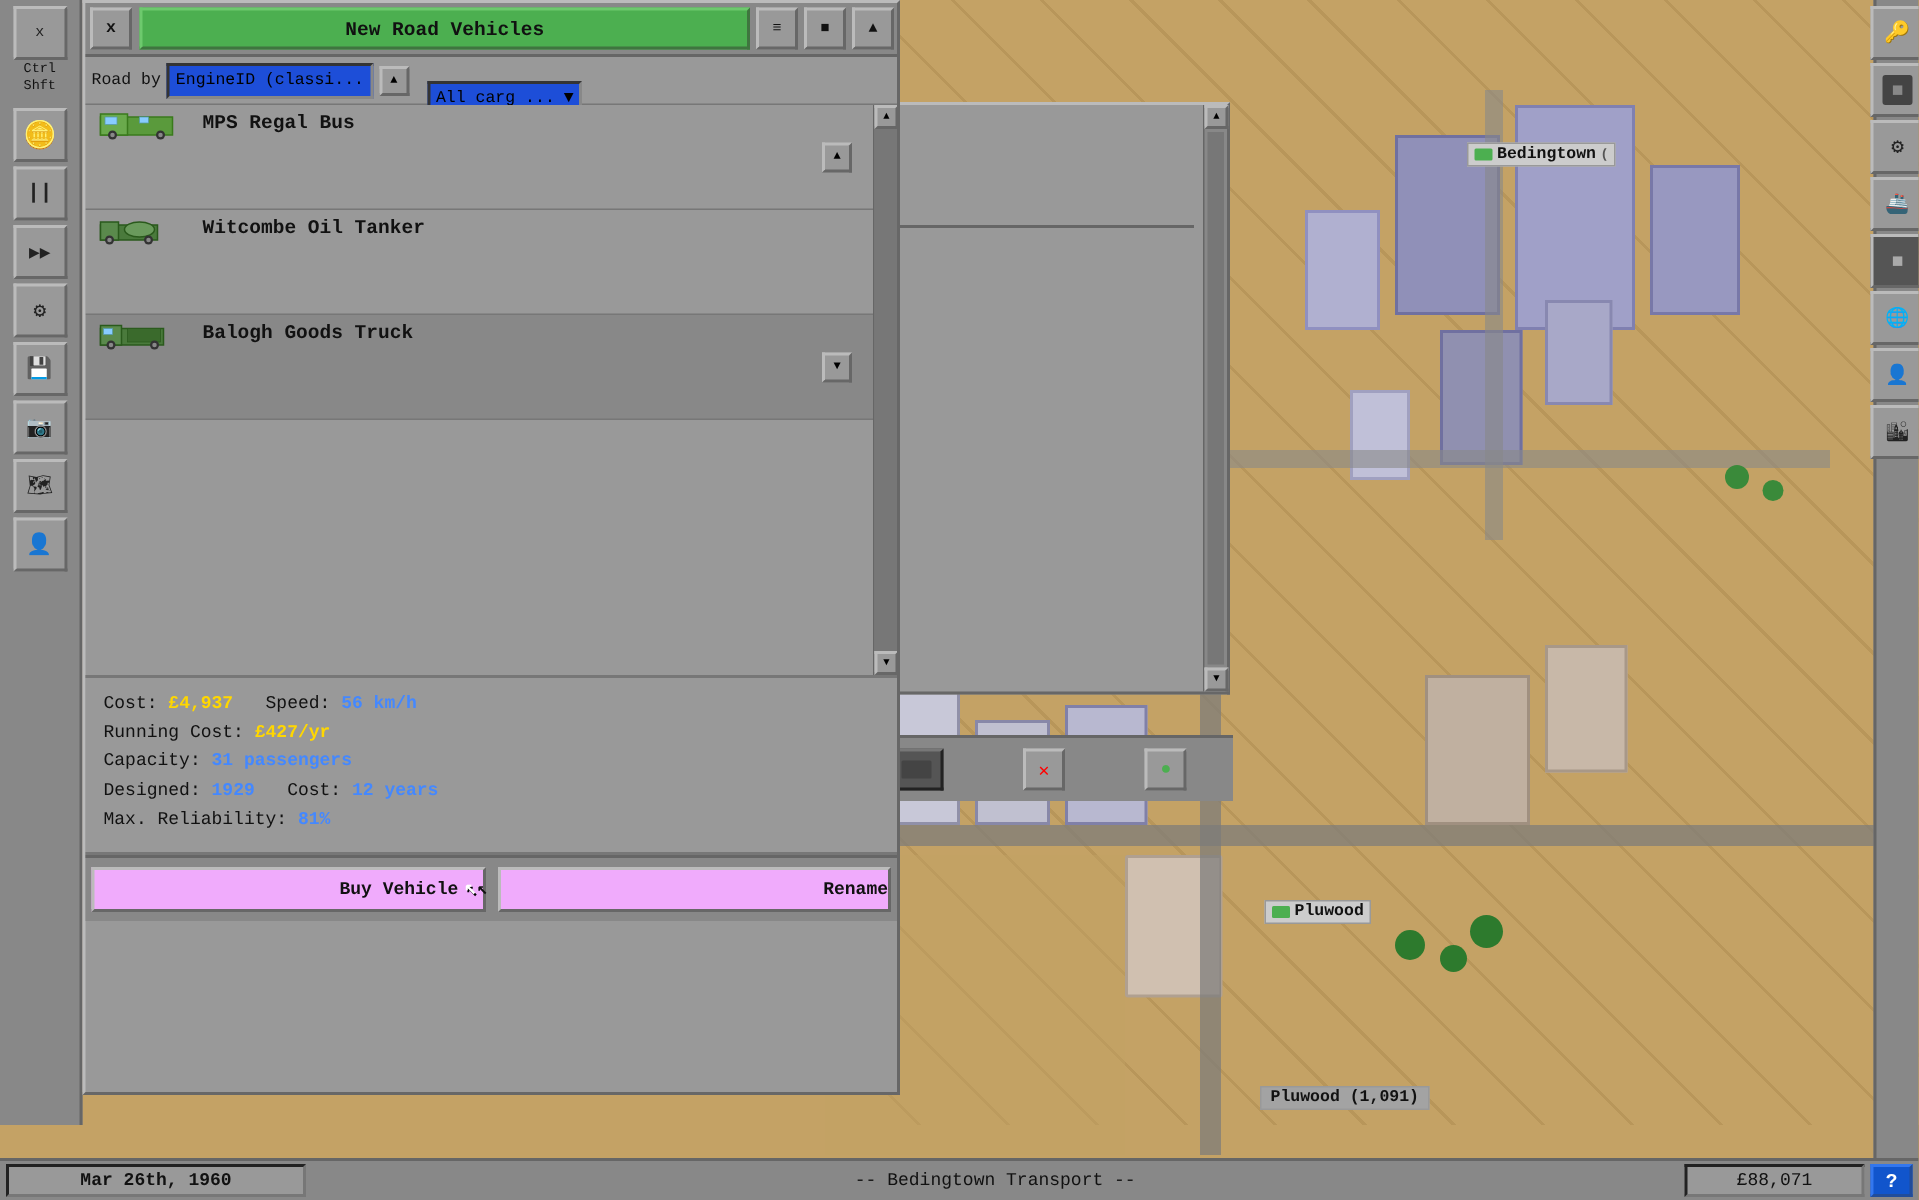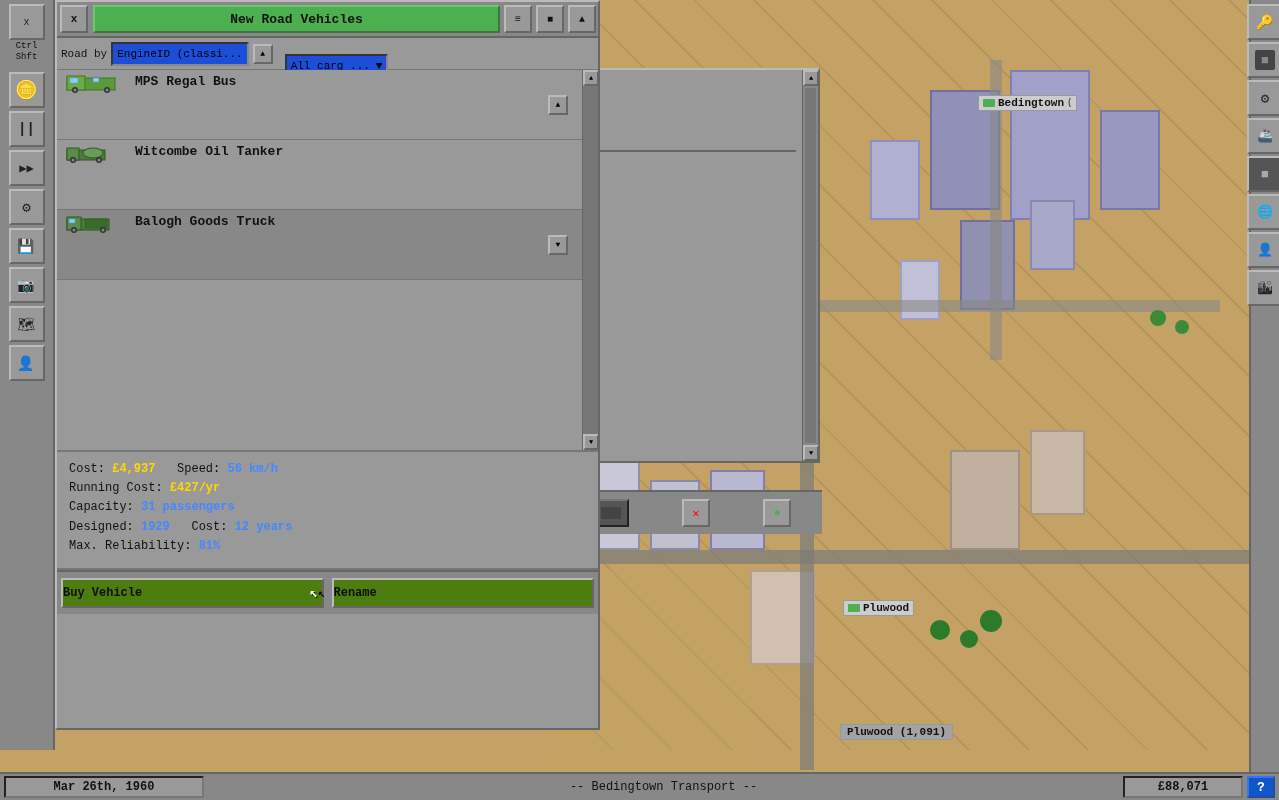--- a/index.html
+++ b/index.html
@@ -251,26 +251,26 @@
     
     .bottom-buttons {
       display: flex;
       height: 44px;
       background: #888;
       border-top: 2px solid #666;
     }
 
     .bottom-btn {
       flex: 1;
-      background: #4d7c0f;
+      background: #f0abfc;
       border: 2px outset #bbb;
       margin: 6px 4px;
       display: flex;
       align-items: center;
-      justify-content: space-between;
+      justify-content: flex-end;
       cursor: pointer;
       font-size: 12px;
       font-weight: bold;
       color: #111;
     }
 
     
     .right-sidebar {
       position: absolute;
       top: 0; right: 0;
@@ -323,21 +323,21 @@
     .status-money {
       width: 120px;
       background: #999;
       border: 2px inset #777;
       height: 22px;
       display: flex;
       align-items: center;
       justify-content: center;
       margin: 0 4px;
       font-size: 12px;
-      font-weight: bold;
+      font-weight: normal;
       color: #111;
     }
 
     .status-help {
       width: 28px;
       height: 22px;
       background: #1155CC;
       border: 2px outset #3377EE;
       display: flex;
       align-items: center;

